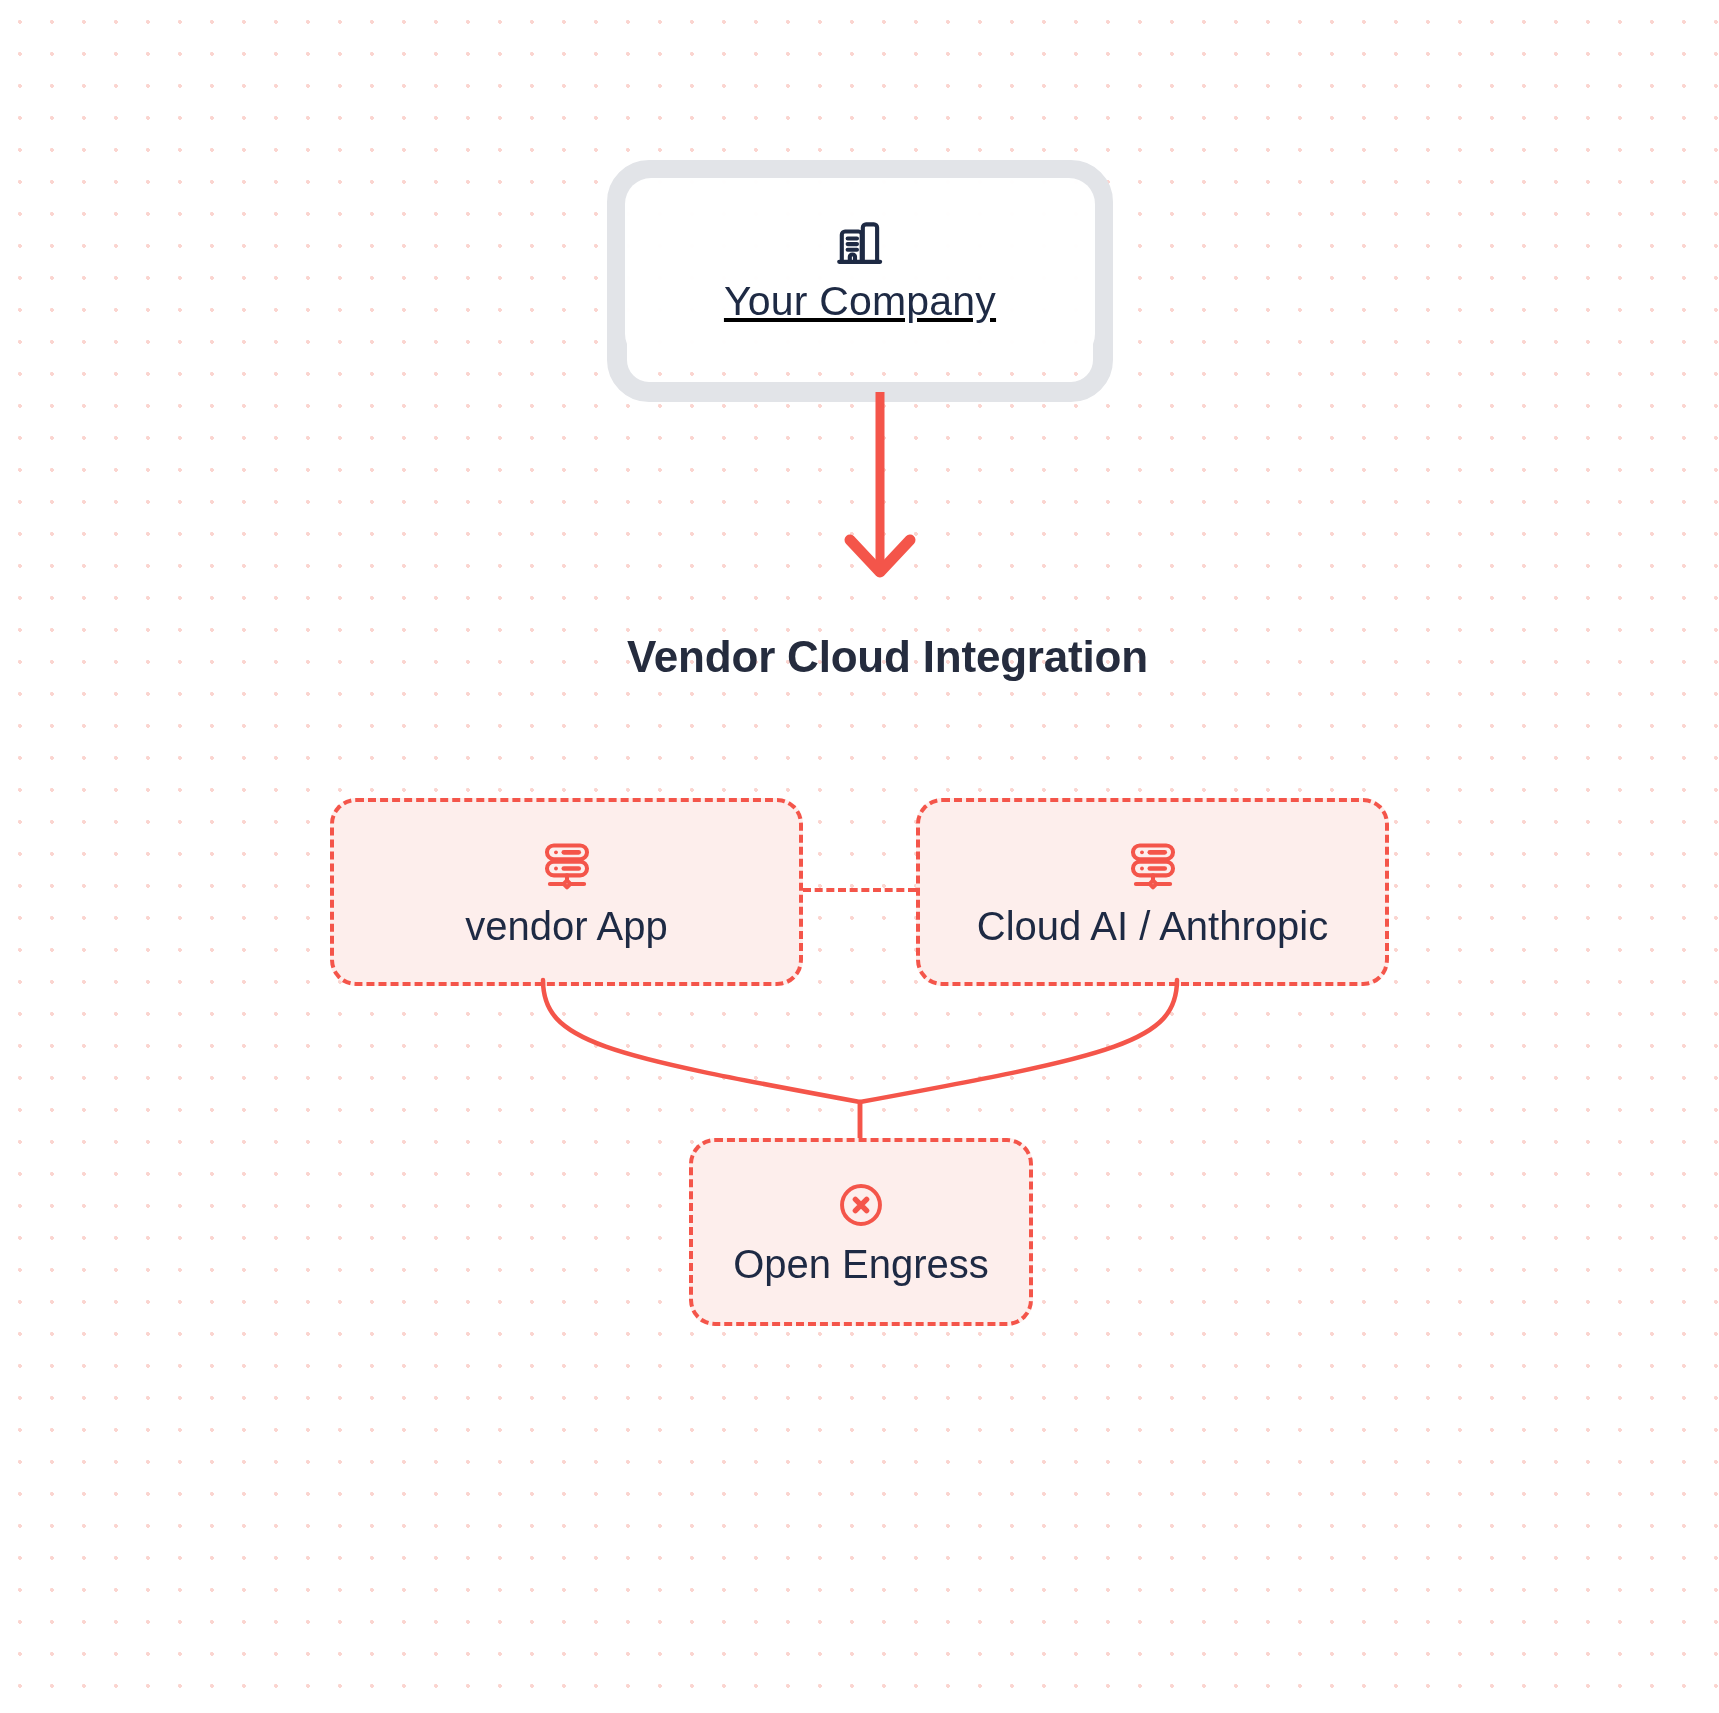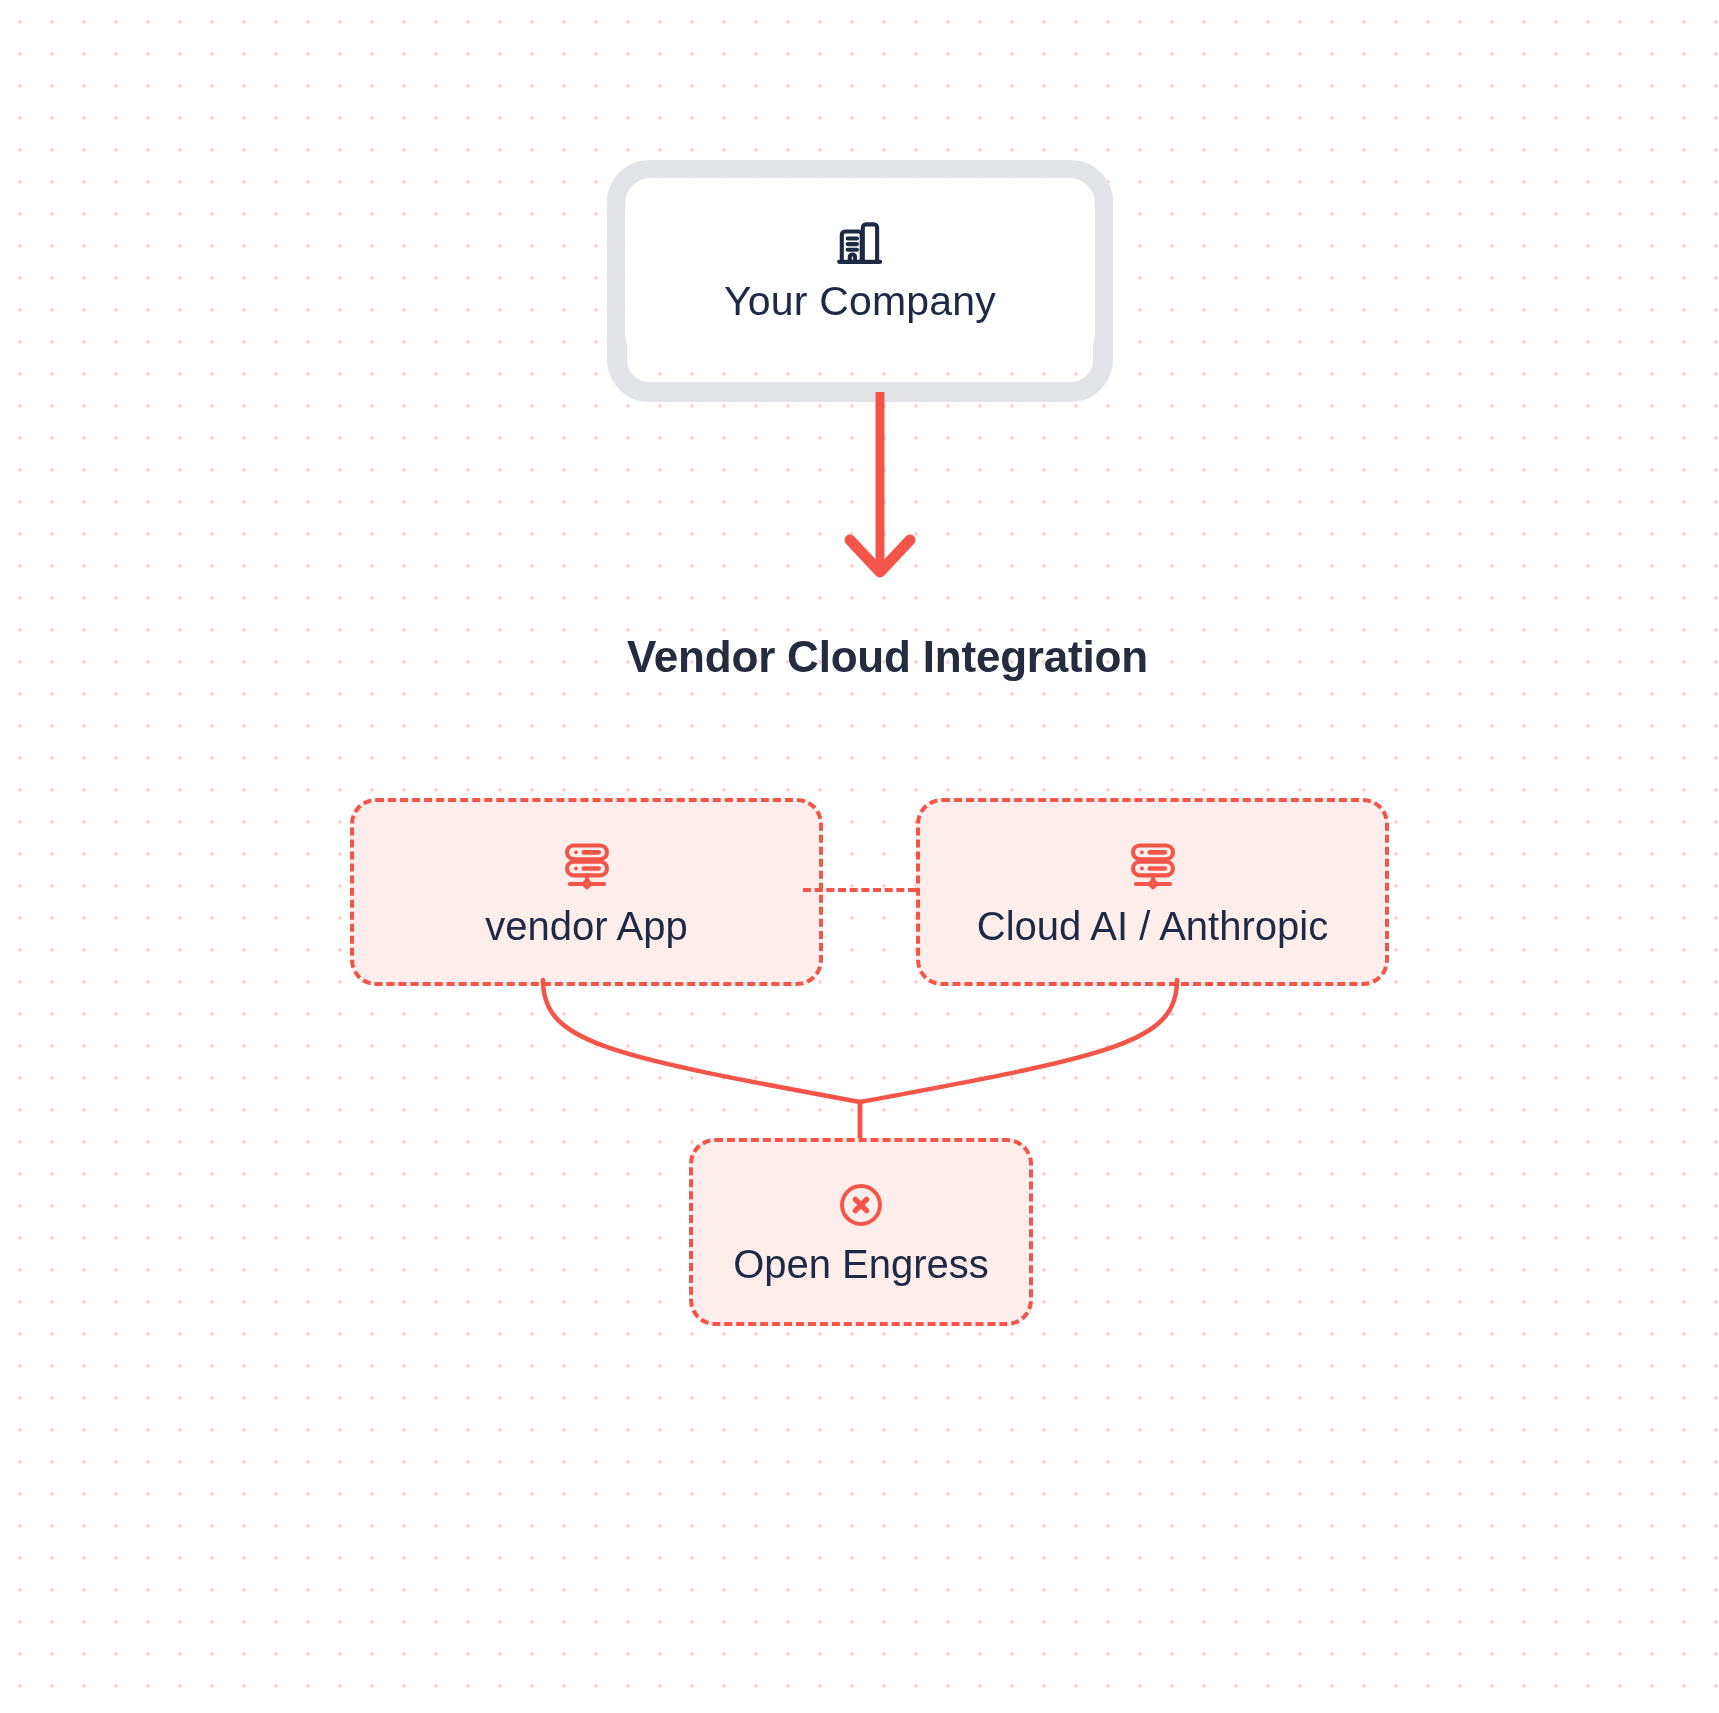--- a/index.html
+++ b/index.html
@@ -42,20 +42,21 @@
     top: 178px;
     width: 470px;
     height: 182px;
     box-sizing: border-box;
     background: rgba(255,255,255,0.97);
     border-radius: 26px;
     display: flex;
     flex-direction: column;
     align-items: center;
     justify-content: center;
+    text-decoration: underline;
   }
   .company-icon {
     width: 52px;
     height: 52px;
     display: block;
     margin-bottom: 12px;
   }
   .company-label {
     font-size: 41px;
     color: #1e2a44;
@@ -108,21 +109,20 @@
     color: #1e2a44;
     line-height: 1;
     white-space: nowrap;
   }
 
   #node-vendor-app {
     left: 330px;
     top: 798px;
     width: 473px;
     height: 188px;
-    margin-left: 20px;
   }
   #node-openai {
     left: 916px;
     top: 798px;
     width: 473px;
     height: 188px;
   }
   #node-egress {
     left: 689px;
     top: 1138px;

